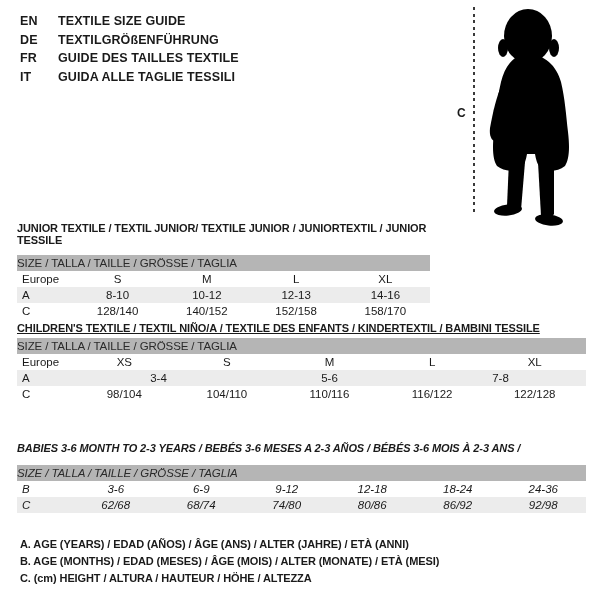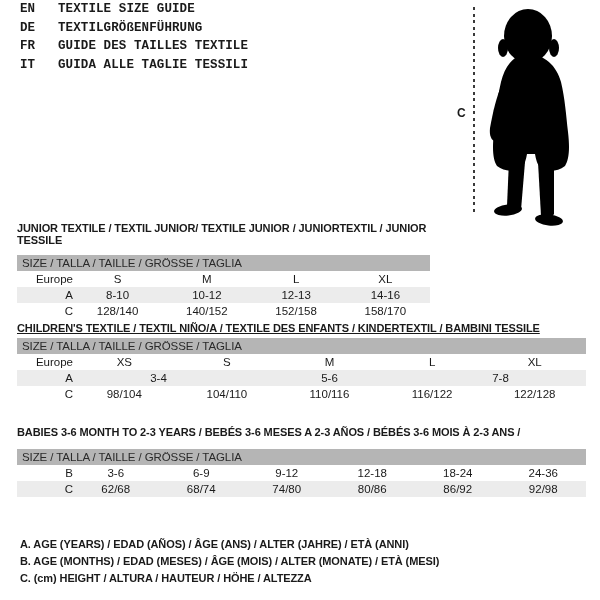--- a/index.html
+++ b/index.html
@@ -2,48 +2,48 @@
 <html><head>
 <meta charset="utf-8">
 <style>
   * { margin:0; padding:0; box-sizing:border-box; }
   body { background:#fff; }
   .screen {
     position:relative; width:600px; height:600px; background:#ffffff;
     font-family:"Liberation Sans", sans-serif; color:#1a1a1a; overflow:hidden;
   }
   
-  .languages { position:absolute; left:20px; top:0;font-family:Liberation Mono, monospace; }
+  .languages { position:absolute; left:20px; top:12px; }
   .lang-row { display:flex; font-size:12.5px; font-weight:bold; line-height:18.5px; letter-spacing:0.1px; }
   .lang-code { width:38px; }
   
   .figure { position:absolute; left:445px; top:4px; width:150px; height:226px; }
   .height-label { position:absolute; left:12px; top:102px; font-size:12px; font-weight:bold; }
   .dashes {
     position:absolute; left:28px; top:3px; width:2px; height:207px;
     background:repeating-linear-gradient(to bottom, #3a3a3a 0 3px, transparent 3px 6.5px);
   }
   .baby-svg { position:absolute; left:36px; top:0; }
   
   .section { position:absolute; left:17px; }
   .section-1 { top:222px; width:413px; }
   .section-2 { top:322px; width:569px; }
-  .section-3 { top:424px; width:569px; }
+  .section-3 { top:440px; width:569px;font-style:italic; }
   .table-title { font-size:11px; font-weight:bold; line-height:12px; letter-spacing:-0.1px; }
   .section-1 .table-title { margin-bottom:9px; }
   .section-2 .table-title { margin-bottom:4px;text-decoration:underline; }
   .section-3 .table-title { line-height:16px; margin-bottom:9px; }
   .size-bar {
     height:16px; line-height:16px; background:#b5b5b5; color:#2a2a2a;
-    font-size:11.5px; padding-left:5px; letter-spacing:-0.1px;
+    font-size:11.5px; letter-spacing:-0.1px;
   }
   .trow { display:flex; height:16px; line-height:16px; font-size:11.5px; }
   .trow.shaded { background:#ececec; }
   .cell { flex:1; text-align:center; }
-  .cell.label { flex:0 0 56px; text-align:right; padding-left:5px; }
+  .cell.label { flex:0 0 56px; text-align:left; padding-left:5px; }
   
   .footnotes { position:absolute; left:20px; top:536px; font-size:11px; font-weight:bold; line-height:17px; letter-spacing:-0.1px; }
 </style>
 </head>
 <body>
 
 <div class="screen">
 
   <div class="languages">
     <div class="lang-row">

